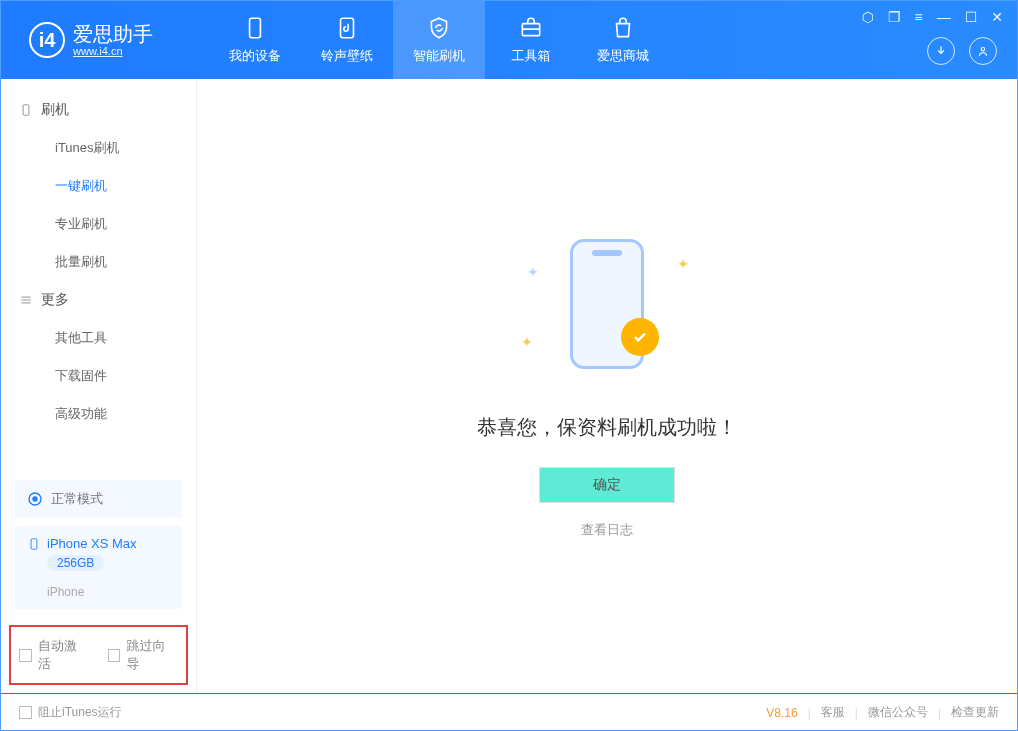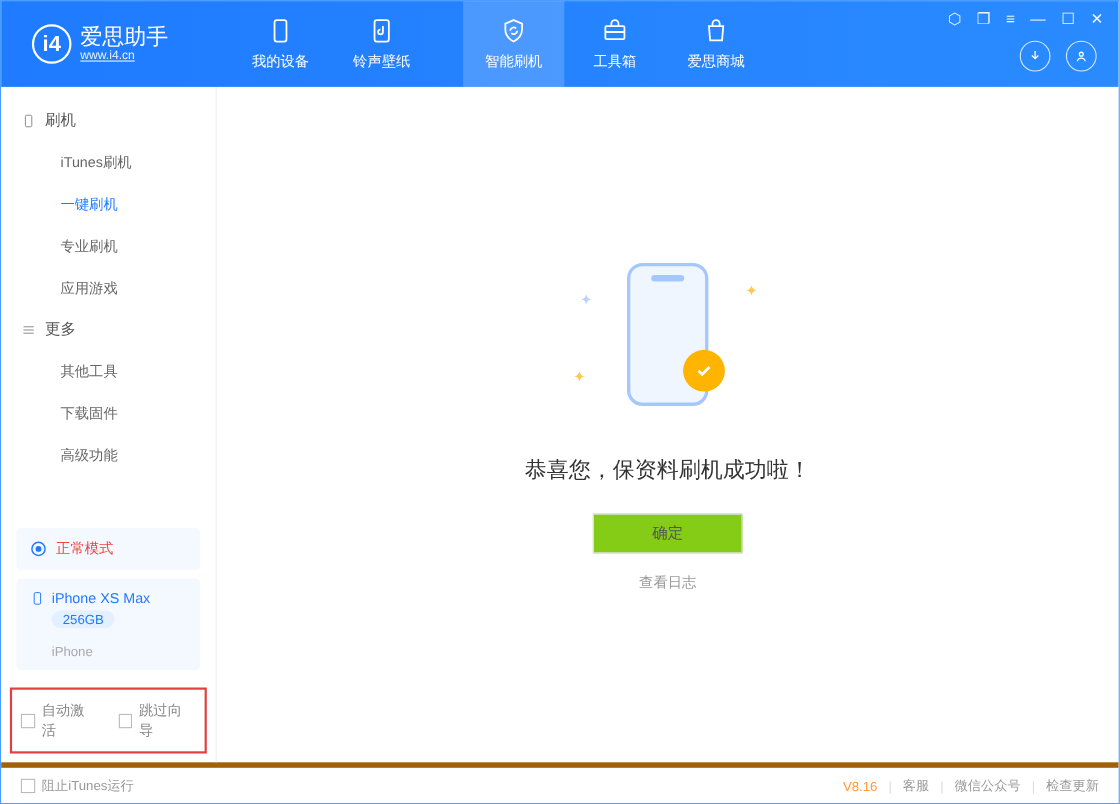--- a/index.html
+++ b/index.html
@@ -6,61 +6,61 @@
 body { background: #fff; width: 1018px; height: 731px; overflow: hidden; border: 1px solid #4a9eff; }
 
 .header { background: linear-gradient(to right, #1f7bff, #2a8bff); height: 78px; display: flex; align-items: stretch; color: #fff; position: relative; }
 .logo-area { display: flex; align-items: center; padding: 16px 16px; width: 196px; margin-left: 12px; }
 .logo-icon { width: 36px; height: 36px; border: 2px solid #fff; border-radius: 50%; display: flex; align-items: center; justify-content: center; font-weight: bold; font-size: 20px; margin-right: 8px; }
 .logo-text { font-size: 20px; font-weight: 500; line-height: 1.1; }
 .logo-sub { font-size: 11px; opacity: 0.9; text-decoration: underline; }
 
 .nav-tabs { display: flex; height: 100%; }
 .nav-tab { width: 92px; display: flex; flex-direction: column; align-items: center; justify-content: center; cursor: pointer; font-size: 13px; gap: 6px; }
-.nav-tab.active { background: rgba(255,255,255,0.18); margin-left: 28px; }
+.nav-tab.active { background: rgba(255,255,255,0.18); }
 .nav-tab svg { width: 26px; height: 26px; }
 
 .titlebar-icons { position: absolute; right: 14px; top: 8px; display: flex; gap: 14px; align-items: center; }
 .titlebar-icons span, .titlebar-icons svg { color: #fff; opacity: 0.9; cursor: pointer; font-size: 14px; }
 
 .header-right { position: absolute; right: 20px; bottom: 14px; display: flex; gap: 14px; }
 .circle-btn { width: 28px; height: 28px; border: 1.5px solid rgba(255,255,255,0.8); border-radius: 50%; display: flex; align-items: center; justify-content: center; cursor: pointer; }
 
 .body-area { display: flex; height: 614px; }
 .sidebar { width: 196px; border-right: 1px solid #eee; display: flex; flex-direction: column; }
 .sidebar-scroll { flex: 1; padding-top: 12px; }
 .side-section { display: flex; align-items: center; padding: 10px 18px; color: #555; font-size: 14px; gap: 8px; }
 .side-item { padding: 10px 18px 10px 54px; color: #666; font-size: 13px; cursor: pointer; }
 .side-item.active { color: #1f7bff; }
 
-.mode-box { margin: 8px 14px; background: #f4f8ff; border-radius: 4px; padding: 10px 12px; display: flex; align-items: center; gap: 8px; color: #ef4444; font-size: 13px; }
+.mode-box { margin: 8px 14px; background: #f4f8ff; border-radius: 4px; padding: 10px 12px; display: flex; align-items: center; gap: 8px; color: #737373; font-size: 13px; }
 .device-box { margin: 0 14px 10px; background: #f4f8ff; border-radius: 4px; padding: 10px 12px; font-size: 13px; }
 .device-name { color: #1f7bff; font-weight: 500; display: flex; align-items: center; gap: 6px; }
 .storage-badge { display: inline-block; margin-top: 4px; margin-left: 20px; background: #e3f0ff; color: #1f7bff; border-radius: 10px; padding: 1px 10px; font-size: 12px; }
 .device-type { color: #aaa; font-size: 12px; margin-left: 20px; margin-top: 14px; }
 
 .checkbox-row { border: 2px solid #e04040; margin: 6px 8px 8px; padding: 10px 8px; display: flex; gap: 18px; }
 .chk { display: flex; align-items: center; gap: 6px; color: #888; font-size: 13px; cursor: pointer; }
 .chk-box { width: 13px; height: 13px; border: 1px solid #bbb; }
 
 .main { flex: 1; display: flex; flex-direction: column; align-items: center; justify-content: center; position: relative; }
 .phone-illust { position: relative; width: 200px; height: 140px; display:flex; align-items:center; justify-content:center; }
 .phone { width: 74px; height: 130px; border: 3px solid #a5c7ff; border-radius: 14px; background: #f0f6ff; position: relative; }
 .phone::before { content:''; position:absolute; top:8px; left:50%; transform:translateX(-50%); width:30px; height:6px; background:#a5c7ff; border-radius:3px; }
 .check-badge { position:absolute; right:48px; bottom:18px; width:38px; height:38px; background:#ffb400; border-radius:50%; display:flex; align-items:center; justify-content:center; }
 .sparkle { position:absolute; color:#ffc94d; font-size:14px; }
 .s1 { left:20px; top:30px; color:#b8d4ff; }
 .s2 { right:18px; top:22px; }
 .s3 { left:14px; bottom:24px; }
 
 .success-msg { font-size: 20px; color: #333; margin-top: 40px; }
-.confirm-btn { margin-top: 26px; width: 136px; height: 36px; border: 1px solid #ddd; background: #84cc16; color: #555; font-size: 14px; cursor: pointer; }
+.confirm-btn { margin-top: 26px; width: 136px; height: 36px; border: 1px solid #ddd; background: #5eead4; color: #555; font-size: 14px; cursor: pointer; }
 .view-log { margin-top: 18px; color: #999; font-size: 13px; cursor: pointer; }
 
-.footer { height: 38px; border-top: 5px solid #a16207; display: flex; align-items: center; padding: 0 18px; font-size: 12px; color: #999; }
+.footer { height: 38px; border-top: 1px solid #a16207; display: flex; align-items: center; padding: 0 18px; font-size: 12px; color: #999; }
 .footer .chk { color: #999; font-size: 12px; }
 .footer-right { margin-left: auto; display: flex; align-items: center; gap: 10px; }
 .footer-right .divider { color: #ddd; }
 .version { color: #ff9a3c; }
 .footer-link { cursor: pointer; }
 </style>
 </head>
 <body>
 
 <div class="header">
@@ -134,21 +134,21 @@
     <div class="sidebar-scroll">
       <div class="side-section">
         <svg width="14" height="14" viewBox="0 0 24 24" fill="none" stroke="#888" stroke-width="1.5">
             <rect x="7" y="3" width="10" height="18" rx="2"></rect>
           </svg>
         <span>刷机</span>
       </div>
       <div class="side-item">iTunes刷机</div>
       <div class="side-item active">一键刷机</div>
       <div class="side-item">专业刷机</div>
-      <div class="side-item">应用游戏</div>
+      <div class="side-item">批量刷机</div>
 
       <div class="side-section">
         <svg width="14" height="14" viewBox="0 0 24 24" fill="none" stroke="#888" stroke-width="1.5">
             <path d="M4 7h16M4 12h16M4 17h16"></path>
           </svg>
         <span>更多</span>
       </div>
       <div class="side-item">其他工具</div>
       <div class="side-item">下载固件</div>
       <div class="side-item">高级功能</div>

